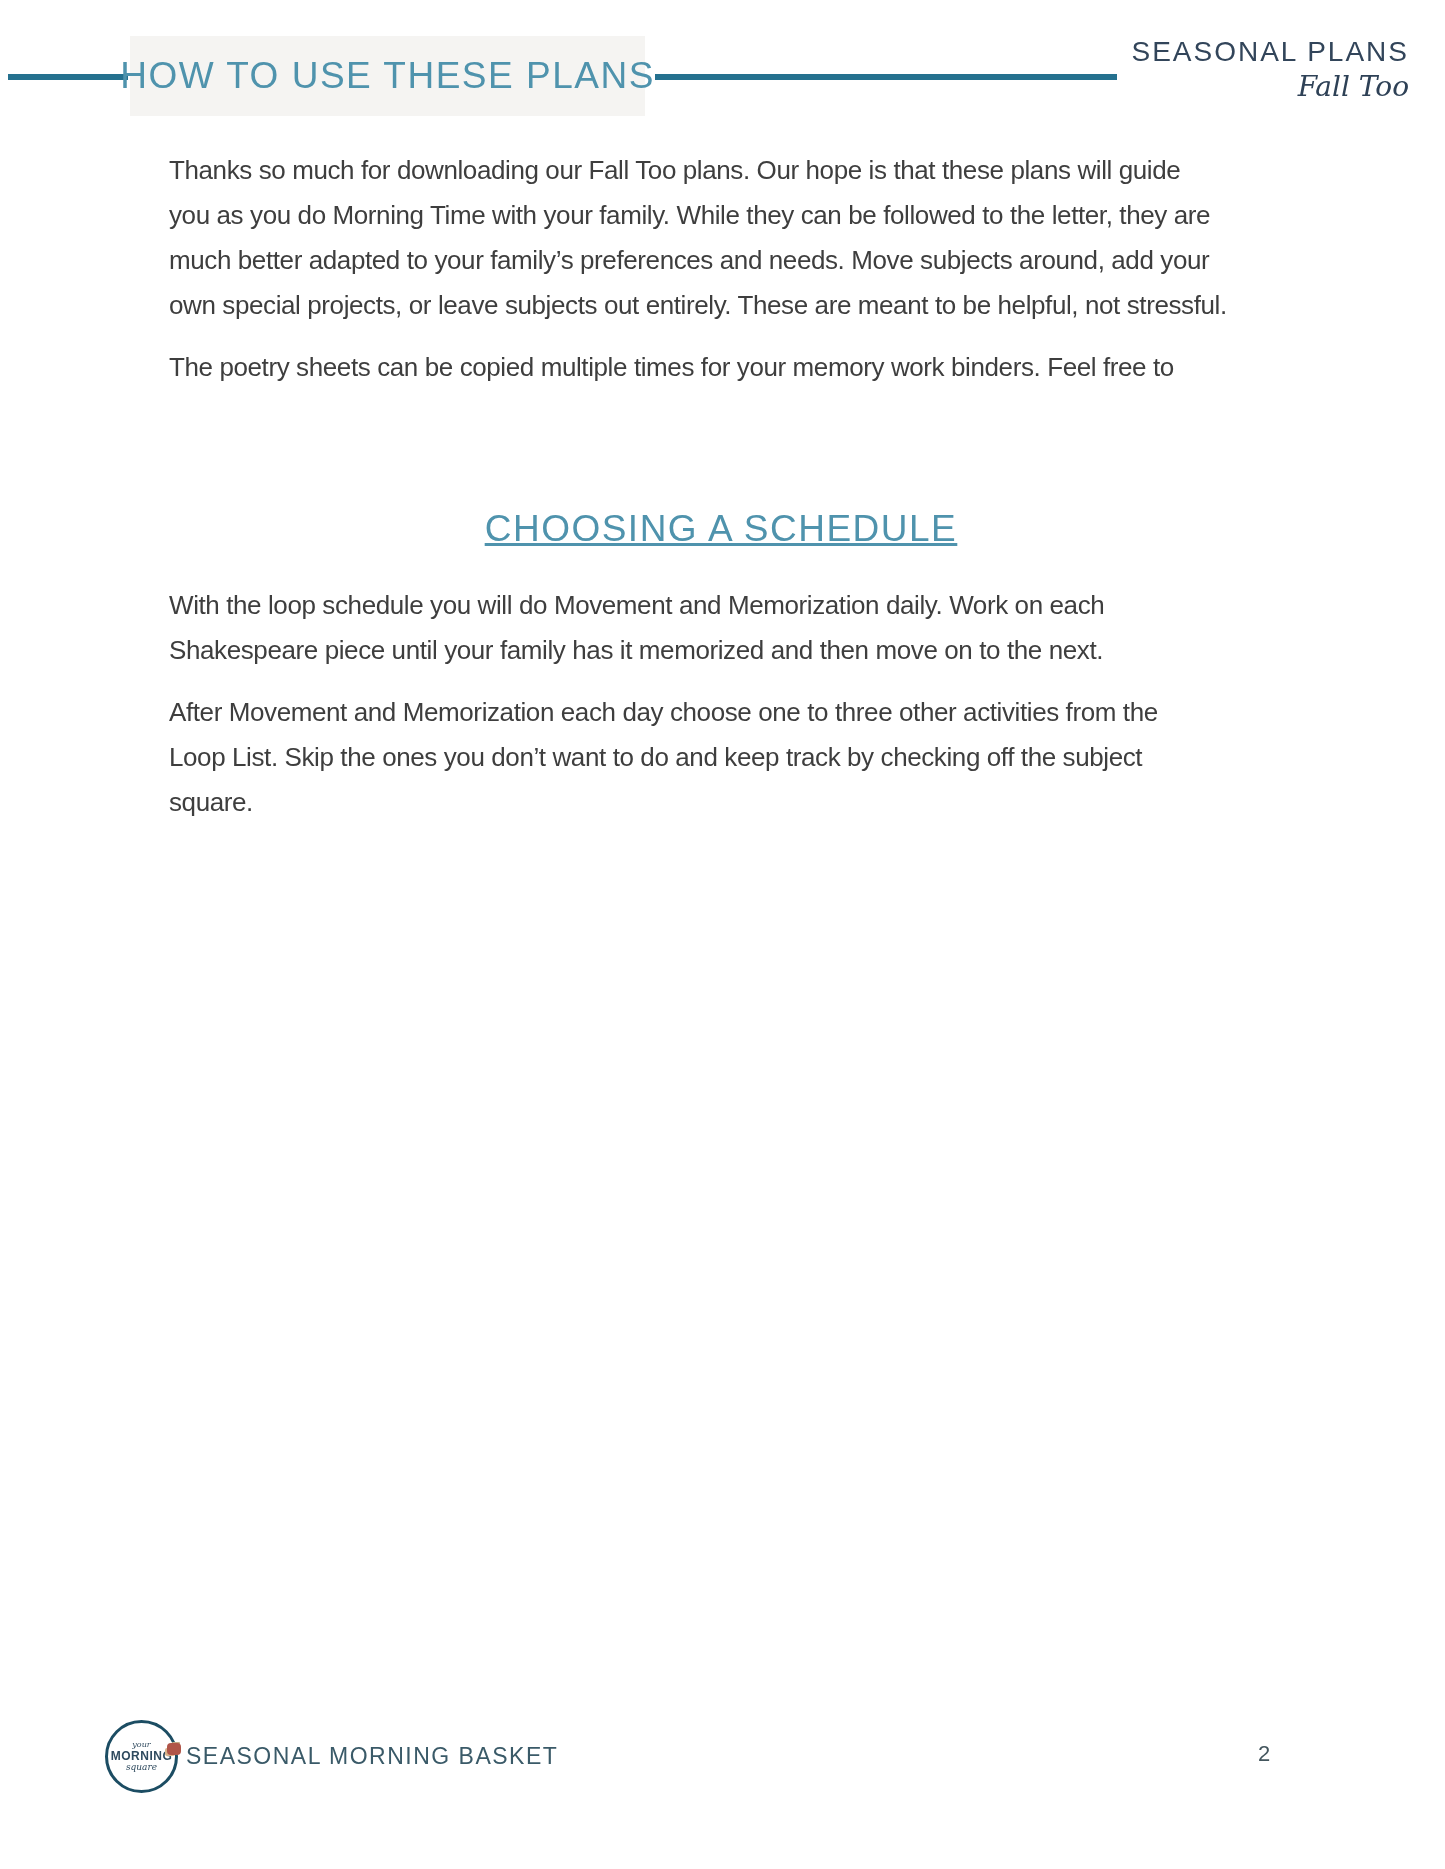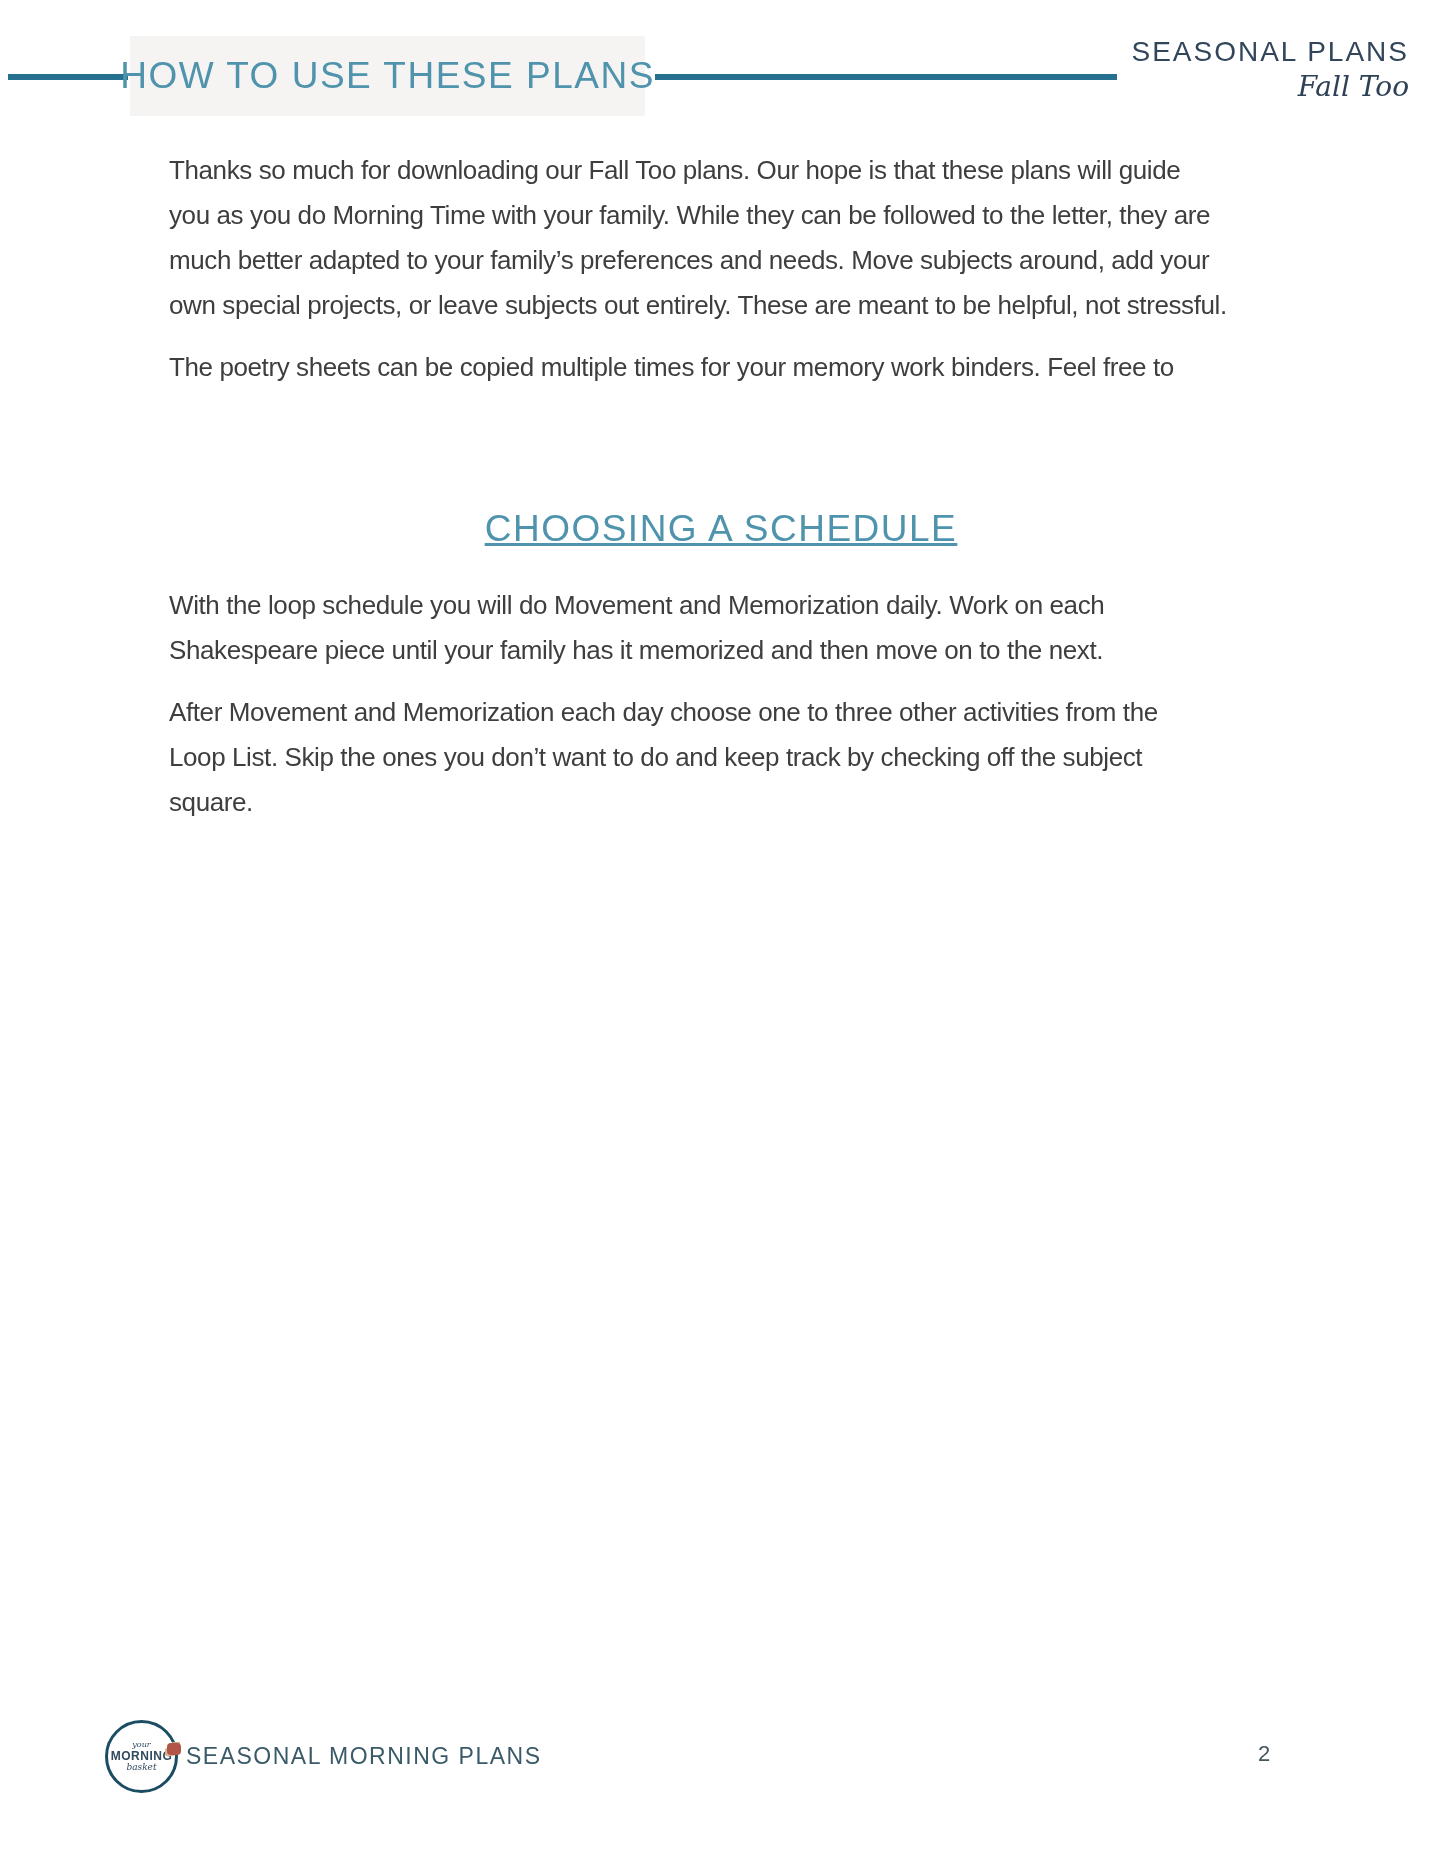--- a/index.html
+++ b/index.html
@@ -116,22 +116,22 @@
       <div class="line">square.</div>
     </div>
 
   </div>
 
   <div class="footer">
     <div class="logo-circle">
       <div class="logo-inner">
         <span class="logo-your">your</span>
         <span class="logo-main">MORNING</span>
-        <span class="logo-sub">basket</span>
+        <span class="logo-sub">square</span>
         <span class="logo-basket-blob"></span>
       </div>
     </div>
-    <div class="footer-label">SEASONAL MORNING PLANS</div>
+    <div class="footer-label">SEASONAL MORNING BASKET</div>
   </div>
 
   <div class="page-number">2</div>
 
 </div>
 
 </body></html>

